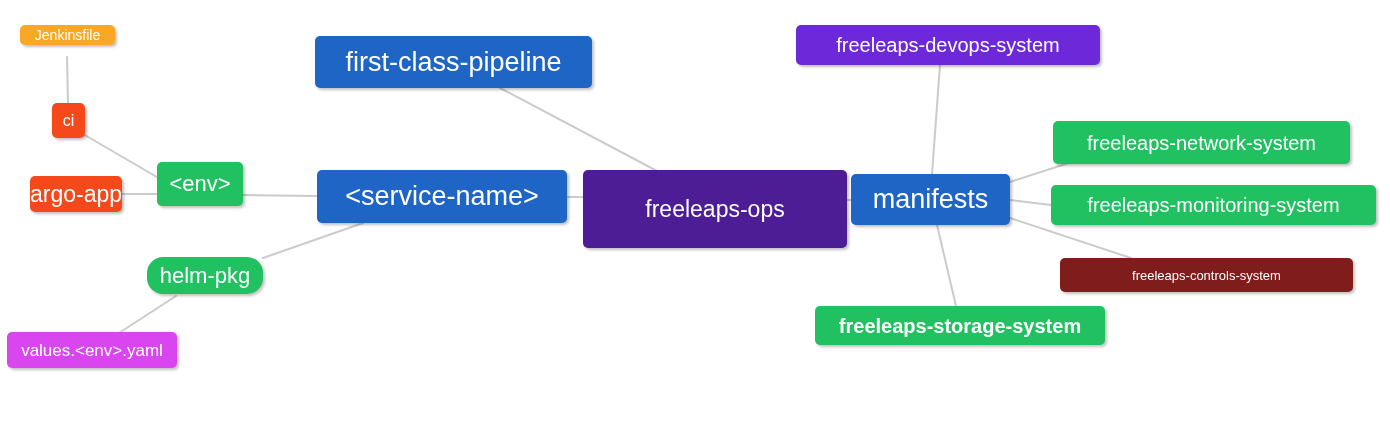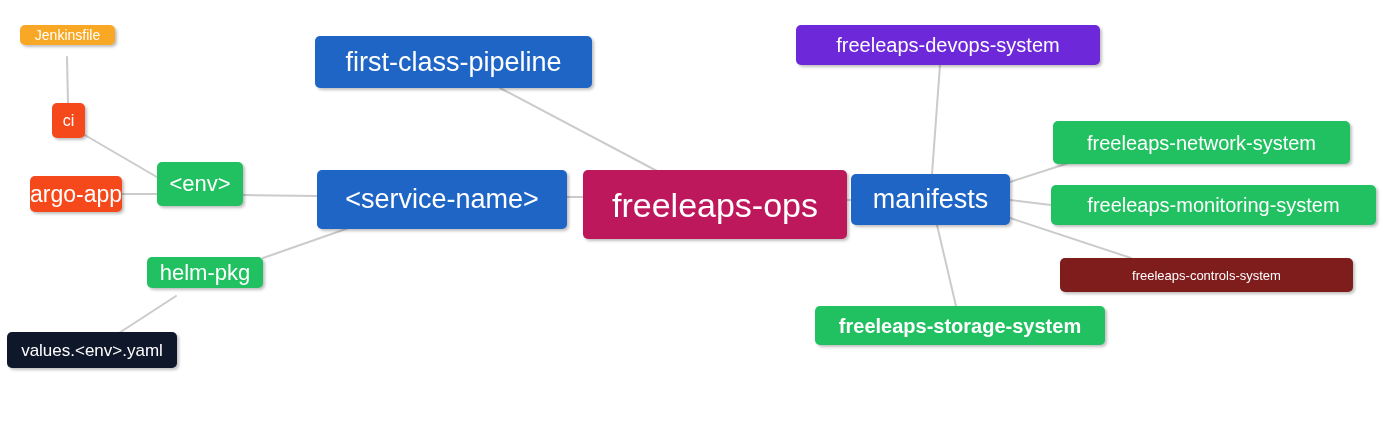--- a/index.html
+++ b/index.html
@@ -53,24 +53,24 @@
       <line x1="932" y1="174" x2="940" y2="65" stroke="#CBCBCB" stroke-width="2" stroke-linecap="round"></line>
       <line x1="1010" y1="182" x2="1115" y2="148" stroke="#CBCBCB" stroke-width="2" stroke-linecap="round"></line>
       <line x1="1010" y1="200" x2="1051" y2="205" stroke="#CBCBCB" stroke-width="2" stroke-linecap="round"></line>
       <line x1="1010" y1="218" x2="1131" y2="258" stroke="#CBCBCB" stroke-width="2" stroke-linecap="round"></line>
       <line x1="937" y1="225" x2="956" y2="306" stroke="#CBCBCB" stroke-width="2" stroke-linecap="round"></line>
     </svg>
 <div class="node" style="left: 20px; top: 25px; width: 95px; height: 20px; font-size: 14px; background: rgb(249, 168, 37); color: rgb(255, 255, 255);">Jenkinsfile</div>
     <div class="node" style="left: 52px; top: 103px; width: 33px; height: 35px; font-size: 16px; background: rgb(245, 73, 28); color: rgb(255, 255, 255); text-align: center;">ci</div>
     <div class="node" style="left: 30px; top: 176px; width: 92px; height: 36px; font-size: 23px; background: rgb(245, 73, 28); color: rgb(255, 255, 255);">argo-app</div>
     <div class="node" style="left: 157px; top: 162px; width: 86px; height: 44px; font-size: 22px; background: rgb(33, 192, 97); color: rgb(255, 255, 255);">&lt;env&gt;</div>
-    <div class="node" style="left: 147px; top: 257px; width: 116px; height: 31px; font-size: 22px; background: rgb(33, 192, 97); color: rgb(255, 255, 255);">helm-pkg</div>
-    <div class="node" style="left: 7px; top: 332px; width: 170px; height: 36px; font-size: 17px; background: #0f172a; color: rgb(255, 255, 255);">values.&lt;env&gt;.yaml</div>
+    <div class="node" style="left: 147px; top: 257px; width: 116px; height: 37px; font-size: 22px; background: rgb(33, 192, 97); color: rgb(255, 255, 255); border-radius: 16px;">helm-pkg</div>
+    <div class="node" style="left: 7px; top: 332px; width: 170px; height: 36px; font-size: 17px; background: #d946ef; color: rgb(255, 255, 255);">values.&lt;env&gt;.yaml</div>
     <div class="node" style="left: 315px; top: 36px; width: 277px; height: 52px; font-size: 27px; background: rgb(30, 101, 197); color: rgb(255, 255, 255);">first-class-pipeline</div>
-    <div class="node" style="left: 317px; top: 170px; width: 250px; height: 59px; font-size: 27px; background: rgb(30, 101, 197); color: rgb(255, 255, 255);">&lt;service-name&gt;</div>
-    <div class="node" style="left: 583px; top: 170px; width: 264px; height: 69px; font-size: 34px; background: #be185d; color: rgb(255, 255, 255);">freeleaps-ops</div>
+    <div class="node" style="left: 317px; top: 170px; width: 250px; height: 53px; font-size: 27px; background: rgb(30, 101, 197); color: rgb(255, 255, 255);">&lt;service-name&gt;</div>
+    <div class="node" style="left: 583px; top: 170px; width: 264px; height: 78px; font-size: 23px; background: #4c1d95; color: rgb(255, 255, 255);">freeleaps-ops</div>
     <div class="node" style="left: 851px; top: 174px; width: 159px; height: 51px; font-size: 27px; background: rgb(30, 101, 197); color: #ffffff;">manifests</div>
     <div class="node" style="left: 796px; top: 25px; width: 304px; height: 40px; font-size: 20px; background: #6d28d9; color: rgb(255, 255, 255);">freeleaps-devops-system</div>
     <div class="node" style="left: 1053px; top: 112px; width: 297px; height: 43px; font-size: 20px; background: rgb(33, 192, 97); color: rgb(255, 255, 255); margin-top: 9px;">freeleaps-network-system</div>
     <div class="node" style="left: 1051px; top: 185px; width: 325px; height: 40px; font-size: 20px; background: rgb(33, 192, 97); color: rgb(255, 255, 255);">freeleaps-monitoring-system</div>
     <div class="node" style="left: 1060px; top: 258px; width: 293px; height: 34px; font-size: 13px; background: #7f1d1d; color: rgb(255, 255, 255);">freeleaps-controls-system</div>
     <div class="node" style="left: 815px; top: 306px; width: 290px; height: 39px; font-size: 20px; background: rgb(33, 192, 97); color: rgb(255, 255, 255); font-weight: bold;">freeleaps-storage-system</div>
   </div>
 
 </body></html>

